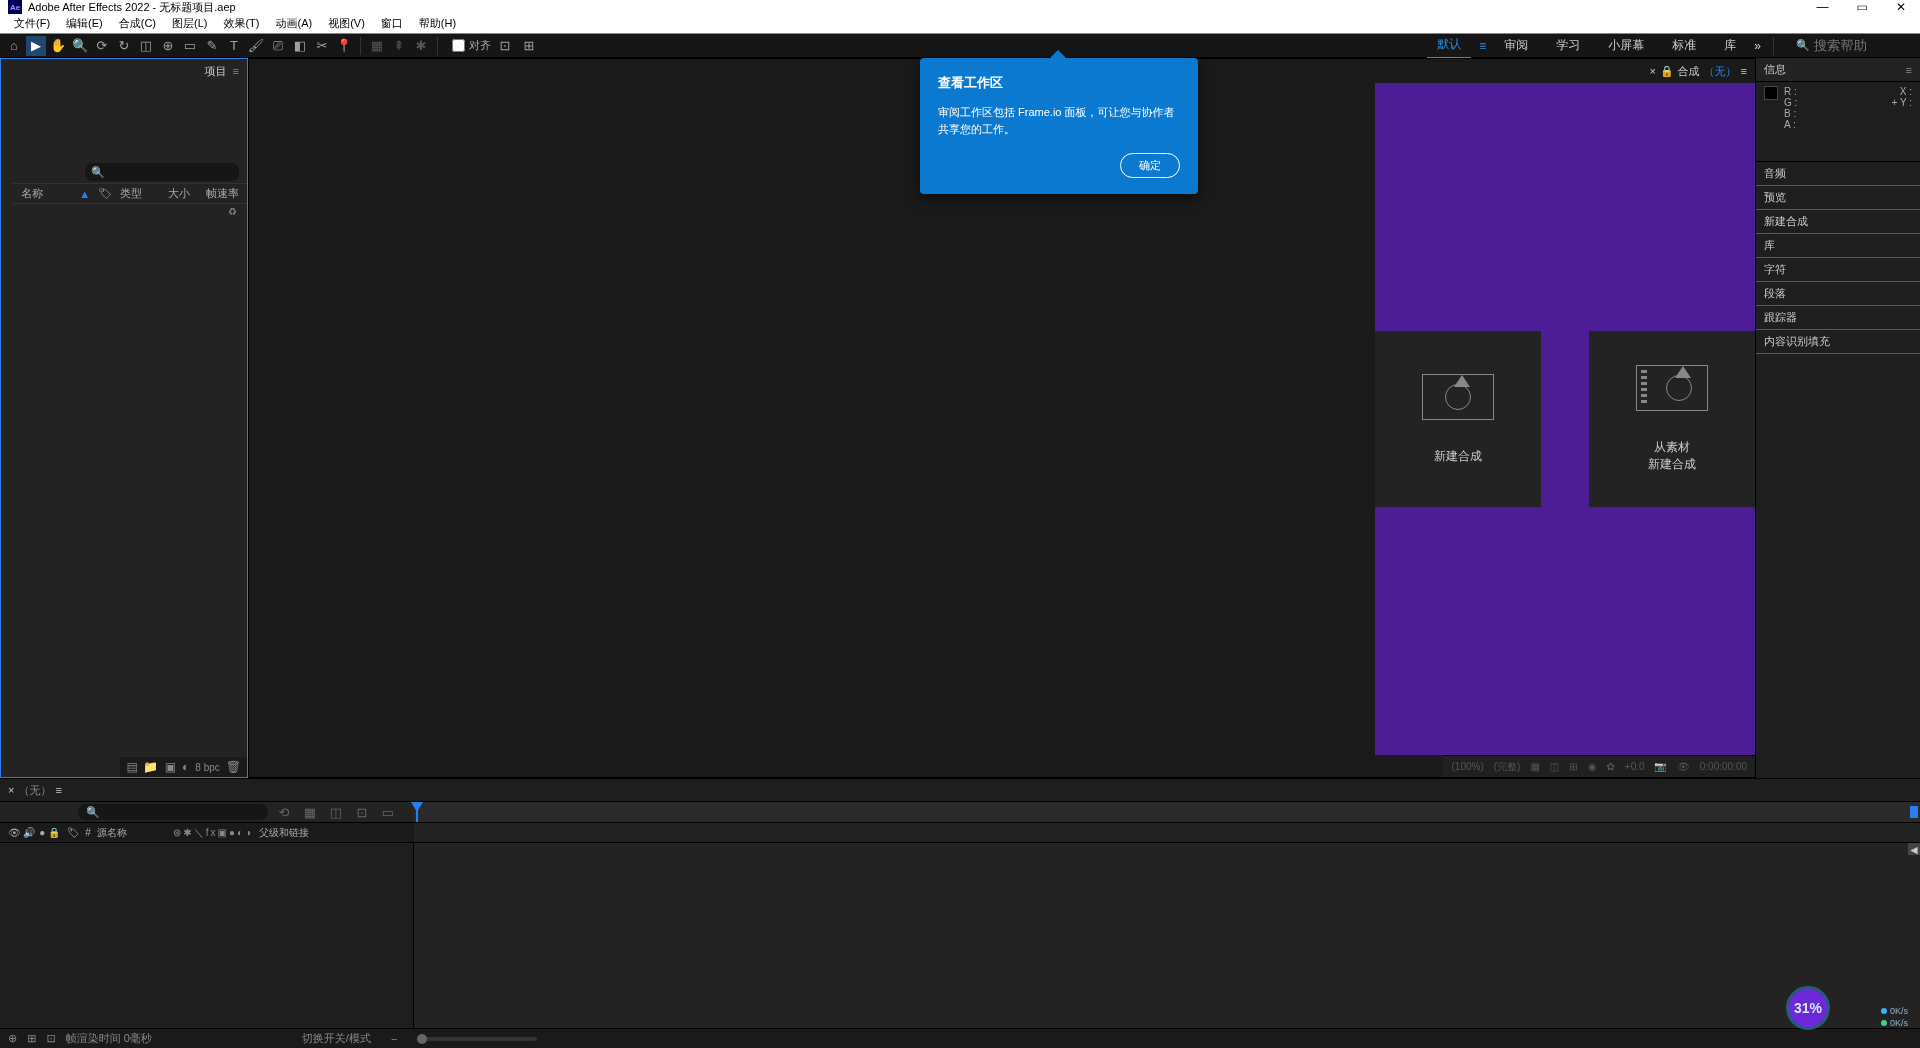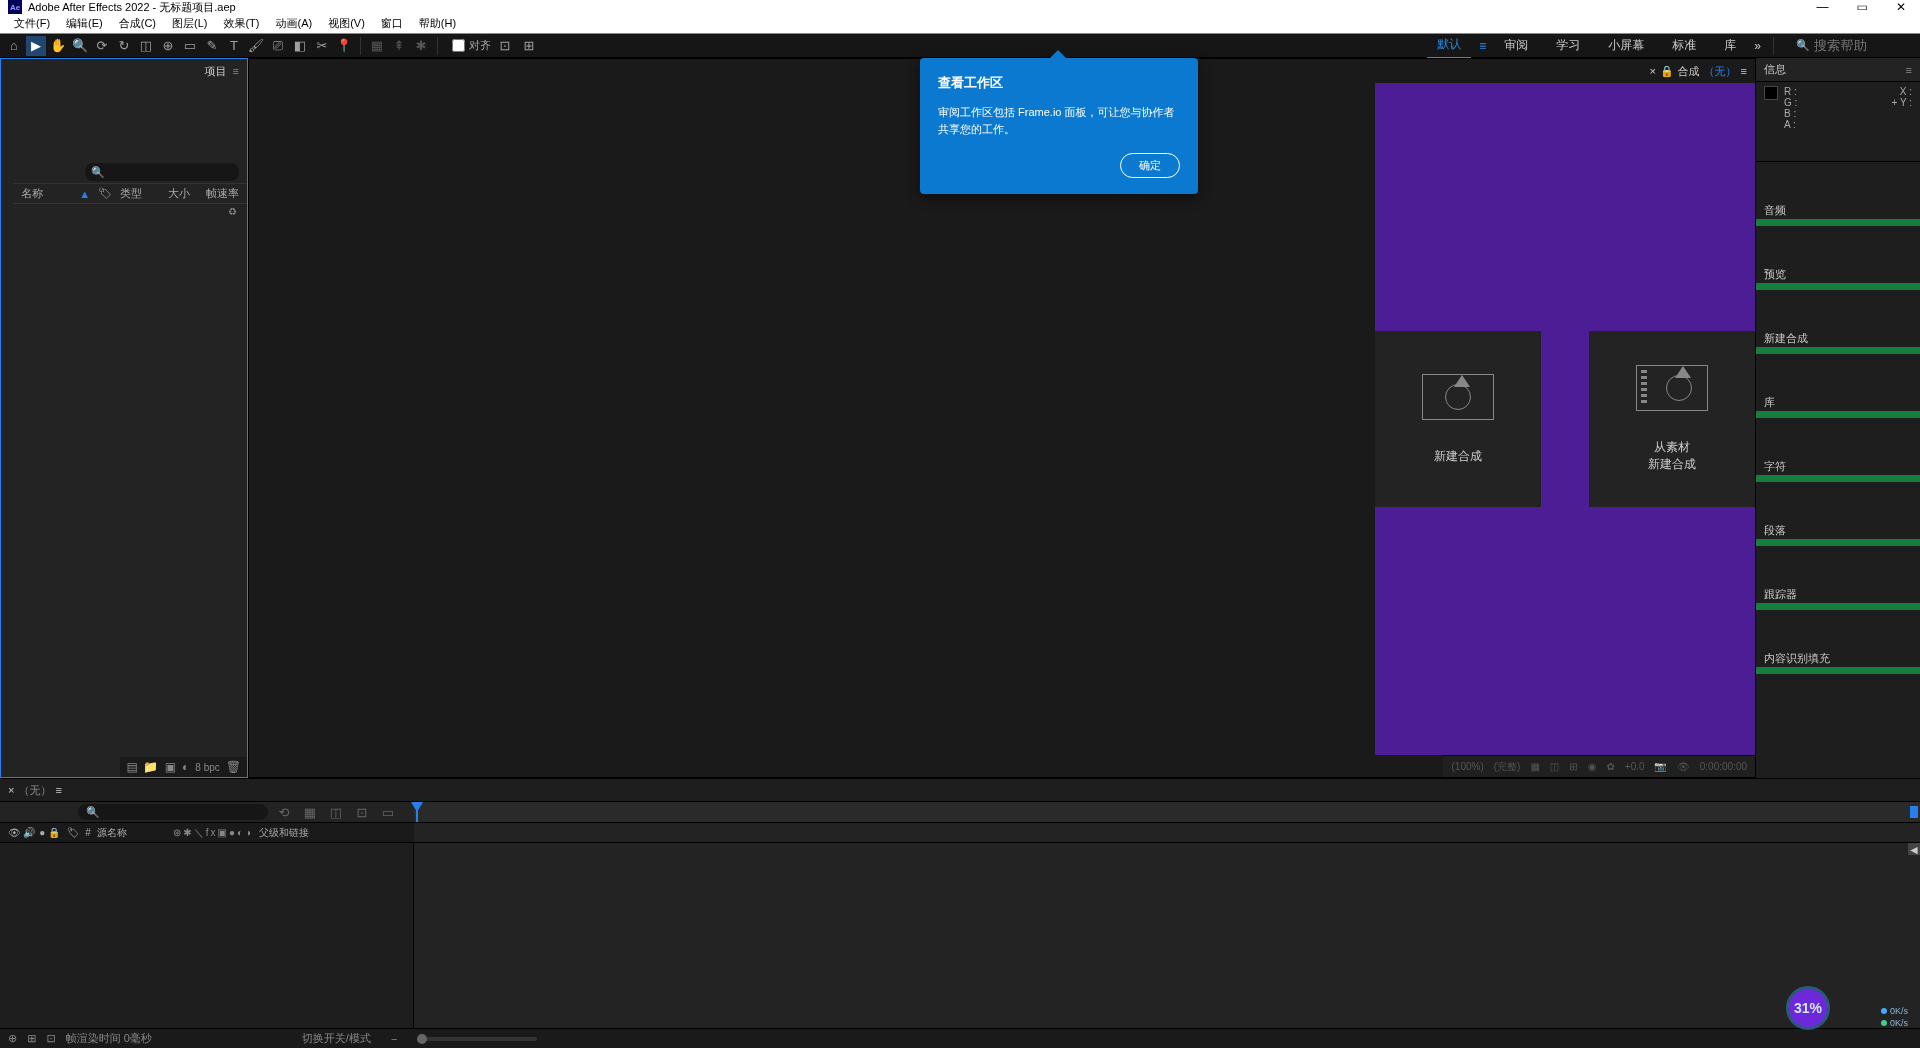--- a/index.html
+++ b/index.html
@@ -47,21 +47,21 @@
 .new-card .icon-box { width:72px; height:46px; border:1px solid #888; position:relative; display:flex; align-items:center; justify-content:center;}
 .new-card .icon-box .circ { width:26px; height:26px; border:1px solid #888; border-radius:50%; position:relative;}
 .new-card .icon-box .tri { position:absolute; top:-10px; left:8px; width:0; height:0; border-left:8px solid transparent; border-right:8px solid transparent; border-bottom:12px solid #888;}
 .new-card .icon-box.film::before { content:""; position:absolute; left:4px; top:4px; bottom:4px; width:6px; background:repeating-linear-gradient(#888 0 3px,transparent 3px 6px);}
 .new-card .label { text-align:center; font-size:12px; line-height:1.4; }
 .comp-viewer .footer-bar { height:22px; background:#202020; display:flex; align-items:center; padding:0 8px; color:#555; font-size:10px; gap:10px; border-top:1px solid #000;}
 
 .right-stack { width:164px; display:flex; flex-direction:column; }
 .info-panel { height:80px; border-bottom:1px solid #000; padding:4px 8px; font-size:10px; color:#aaa;}
 .info-swatch { width:14px; height:14px; background:#000; border:1px solid #444; float:left; margin-right:6px;}
-.collapsed-panel { height:24px; border-bottom:7px solid #15803d; display:flex; align-items:center; padding:0 8px; color:#ccc; font-size:11px; cursor:pointer;margin-top:40px;}
+.collapsed-panel { height:24px; border-bottom:1px solid #15803d; display:flex; align-items:center; padding:0 8px; color:#ccc; font-size:11px; cursor:pointer;}
 
 
 .popup { position:absolute; top:58px; left:920px; width:278px; background:#0b79d0; color:#fff; border-radius:4px; padding:16px 18px 16px 18px; box-shadow:0 4px 12px rgba(0,0,0,0.5); z-index:100;}
 .popup::before { content:""; position:absolute; top:-8px; left:130px; border-left:8px solid transparent; border-right:8px solid transparent; border-bottom:8px solid #0b79d0;}
 .popup .title { font-size:13px; font-weight:bold; margin-bottom:12px; }
 .popup .body { font-size:11px; line-height:1.5; margin-bottom:16px;}
 .popup .ok-btn { float:right; border:1px solid #fff; background:transparent; color:#fff; padding:4px 18px; border-radius:14px; font-size:11px; cursor:pointer;}
 .popup::after { content:""; display:block; clear:both; }
 
 

